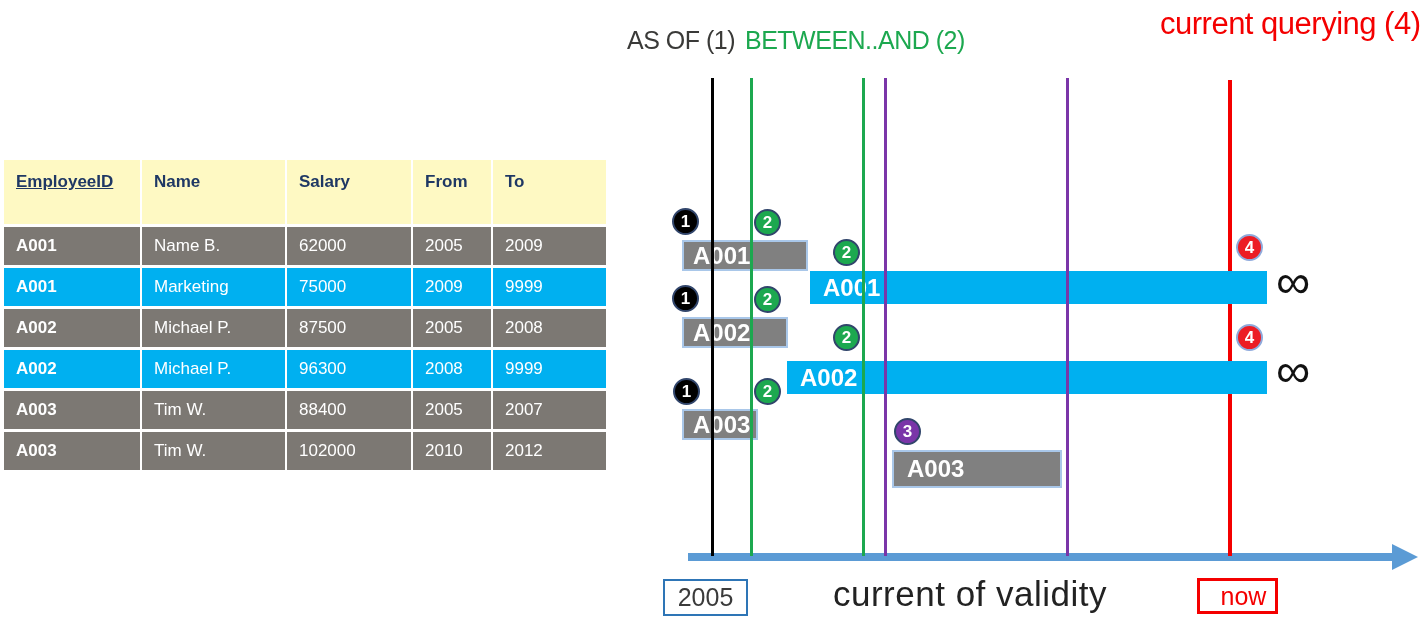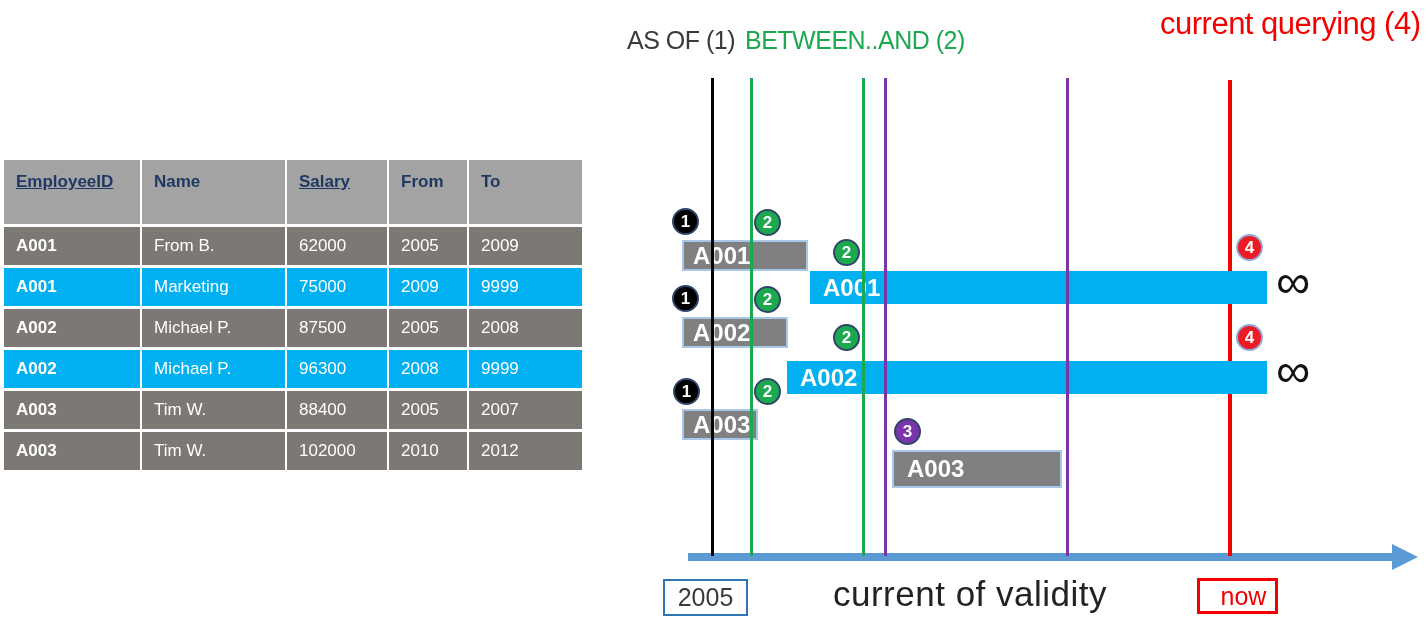--- a/index.html
+++ b/index.html
@@ -2,28 +2,28 @@
 <html><head>
 <meta charset="utf-8">
 <style>
   * { margin:0; padding:0; box-sizing:border-box; }
   body { background:#ffffff; font-family:"Liberation Sans", sans-serif; }
   .canvas { position:relative; width:1428px; height:637px; background:#ffffff; overflow:hidden; }
 
   
   .emp-table { position:absolute; left:2px; top:157px; border-collapse:separate; border-spacing:2px 3px; }
   .emp-table th {
-    background:#a3a3a3; color:#1F3864; font-weight:bold; font-size:17px;
+    background:#fef9c3; color:#1F3864; font-weight:bold; font-size:17px;
     text-align:left; vertical-align:top; padding:12px 10px 0 12px; height:64px;
   }
   .emp-table td { font-size:17px; color:#ffffff; padding:0 10px 0 12px; height:38px; }
   .emp-table tr.gray td { background:#7C7873; }
   .emp-table tr.blue td { background:#00B0F0; }
   .emp-table td.id { font-weight:bold; }
-  .col-id { width:136px; } .col-name { width:143px;margin-left:44px; } .col-salary { width:100px;text-decoration:underline; }
+  .col-id { width:136px; } .col-name { width:143px;margin-left:44px; } .col-salary { width:124px; }
   .col-from { width:78px; } .col-to { width:113px; }
   .u { text-decoration:underline; }
 
   
   .legend-label { position:absolute; font-size:25px; letter-spacing:-0.5px; white-space:nowrap; }
   .lg-asof      { left:627px; top:26px;  color:#3A3A38; }
   .lg-between   { left:745px; top:26px;  color:#1CA84F; }
   .lg-contained { left:957px; top:26px;  color:#7A35A8; }
   .lg-current   { left:1160px; top:10px; color:#F40000; font-size:31px; line-height:28px; }
 
@@ -92,21 +92,21 @@
     <tbody>
         <tr>
       <th class="col-id"><span class="u">EmployeeID</span></th>
       <th class="col-name">Name</th>
       <th class="col-salary">Salary</th>
       <th class="col-from">From</th>
       <th class="col-to">To</th>
     </tr>
     <tr class="gray">
       <td class="id">A001</td>
-      <td>From B.</td>
+      <td>Name B.</td>
       <td>62000</td>
       <td>2005</td>
       <td>2009</td>
     </tr>
     <tr class="blue">
       <td class="id">A001</td>
       <td>Marketing</td>
       <td>75000</td>
       <td>2009</td>
       <td>9999</td>

